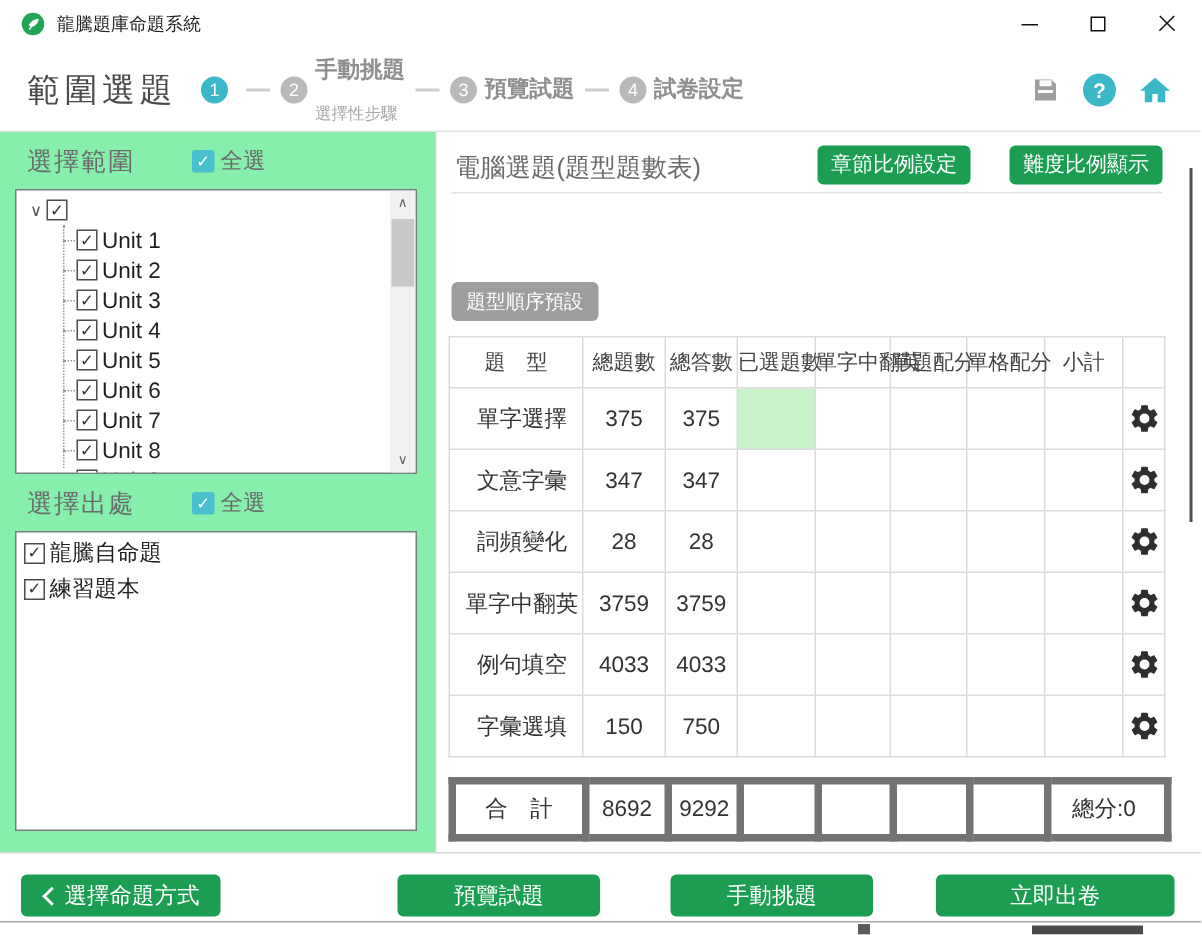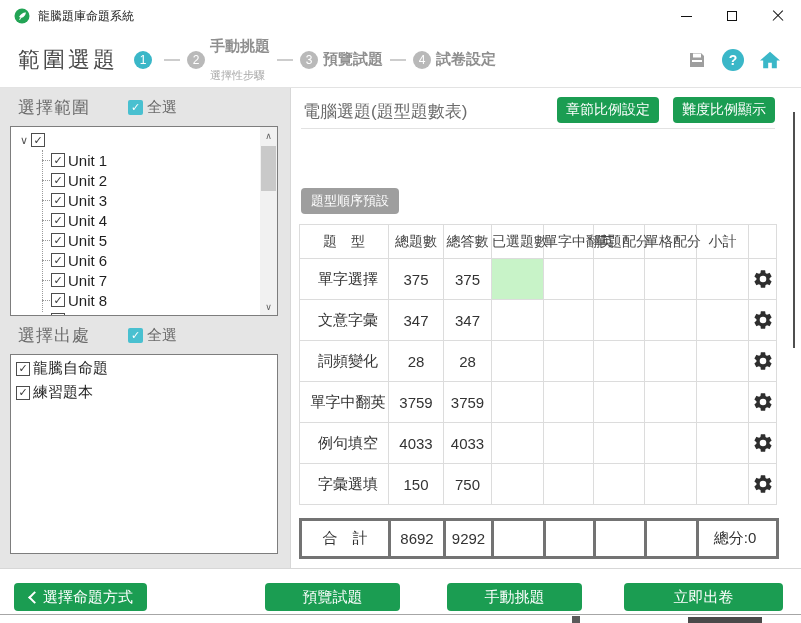--- a/index.html
+++ b/index.html
@@ -32,21 +32,21 @@
   .step-label { font-size:15px; font-weight:bold; color:#8f8f8f; white-space:nowrap; }
   .step.active .step-label { color:#3ab7c8; }
   .step-sub { font-size:11px; color:#a9a9a9; margin-top:12px; }
   .connector { width:16px; height:2px; background:#cdcdcd; margin:0 7px; }
   .hdr-icons { position:absolute; right:20px; top:0; height:56px; display:flex; align-items:center; gap:15px; }
   .help-btn { width:22px; height:22px; border-radius:50%; background:#3ab7c8; color:#fff; font-weight:bold;
               font-size:14px; display:flex; align-items:center; justify-content:center; cursor:pointer; }
   .icon-btn { cursor:pointer; display:flex; align-items:center; }
 
   
-  .sidebar { position:absolute; left:0; top:88px; width:290px; height:480px; background:#e5e5e5; }
+  .sidebar { position:absolute; left:0; top:88px; width:290px; height:480px; background:#86efac; }
   .sec-row { position:absolute; left:18px; display:flex; align-items:center; }
   .sec-label { font-size:17px; color:#6b6b6b; letter-spacing:1px; }
   .selall { display:flex; align-items:center; margin-left:38px; cursor:pointer; }
   .cb-teal { width:15px; height:15px; background:#49c0d0; border-radius:2px; color:#fff; font-size:11px;
              display:flex; align-items:center; justify-content:center; }
   .selall-label { font-size:15px; color:#6b6b6b; margin-left:4px; }
   .listbox { position:absolute; left:10px; width:268px; border:1px solid #7d7d7d; background:#fff; overflow:hidden; }
   .treebox { top:38px; height:190px; }
   .srcbox  { top:266px; height:200px; }
   .tree-inner { position:absolute; left:0; top:0; right:17px; bottom:0; overflow:hidden; }
@@ -63,41 +63,41 @@
   .varrow { position:absolute; left:0; width:17px; height:17px; color:#606060; font-size:9px;
             display:flex; align-items:center; justify-content:center; cursor:pointer; }
   .varrow.up { top:0; } .varrow.down { bottom:0; }
   .vthumb { position:absolute; left:1px; top:19px; width:15px; height:45px; background:#c9c9c9; cursor:pointer; }
   .src-row { display:flex; align-items:center; height:21px; font-size:15px; color:#1f1f1f; padding-left:5px;
              margin-top:3px; cursor:pointer; }
 
   
   .main { position:absolute; left:290px; top:88px; width:511px; height:480px; border-left:1px solid #d7d7d7; background:#fff; }
   .main-title { position:absolute; left:12px; top:12px; font-size:17px; color:#6b6b6b; }
-  .main-btns { position:absolute; right:26px; top:9px; display:flex; gap:14px; }
+  .main-btns { position:absolute; right:26px; top:9px; display:flex; gap:26px; }
   .gbtn-sm { background:#1b9d52; color:#fff; font-size:14px; border:none; border-radius:4px;
              padding:4px 9px; cursor:pointer; white-space:nowrap; }
   .main-div { position:absolute; left:10px; right:26px; top:40px; border-top:1px solid #e2e2e2; }
   .order-badge { position:absolute; left:10px; top:100px; background:#9e9e9e; color:#fff; font-size:13px;
                  border:none; border-radius:4px; padding:4px 10px; cursor:pointer; }
 
   table { border-collapse:collapse; table-layout:fixed; }
   .qtable { position:absolute; left:8px; top:136px; width:477px; }
   .qtable td,.qtable th { border:1px solid #dcdcdc; font-weight:normal; font-size:15px; color:#333;
                           text-align:center; overflow:visible; white-space:nowrap; }
   .qtable { border:1px solid #bdbdbd; }
   .qtable th { height:34px; font-size:14px; color:#444; }
   .qtable td { height:41px; }
   .td-type { text-align:left; padding-left:8px; }
   .cell-green { background:#c8f3c8; }
   .gear-cell { cursor:pointer; }
   .gear-cell svg { display:block; margin:0 auto; }
 
   .ftable { position:absolute; left:8px; top:430px; width:477px; border:1px solid #9a9a9a; }
-  .ftable td { border:3px solid #737373; height:38px; font-size:15px; color:#333; text-align:center; white-space:nowrap; }
+  .ftable td { border:5px solid #737373; height:38px; font-size:15px; color:#333; text-align:center; white-space:nowrap; }
   .score-cell { color:#e53935; text-align:right; padding-right:5px; }
 
   .main-scrollbar { position:absolute; left:793px; top:112px; width:2px; height:236px; background:#4f4f4f; cursor:pointer; }
 
   
   .bottombar { position:absolute; left:0; top:568px; width:801px; height:46px; border-top:1px solid #d7d7d7; background:#fff; }
   .gbtn { position:absolute; top:14px; height:28px; background:#1b9d52; color:#fff; border:none; border-radius:4px;
           font-size:15px; cursor:pointer; display:flex; align-items:center; justify-content:center; }
   .btn-back { left:14px; padding:0 14px; }
   .btn-preview { left:265px; width:135px; }

